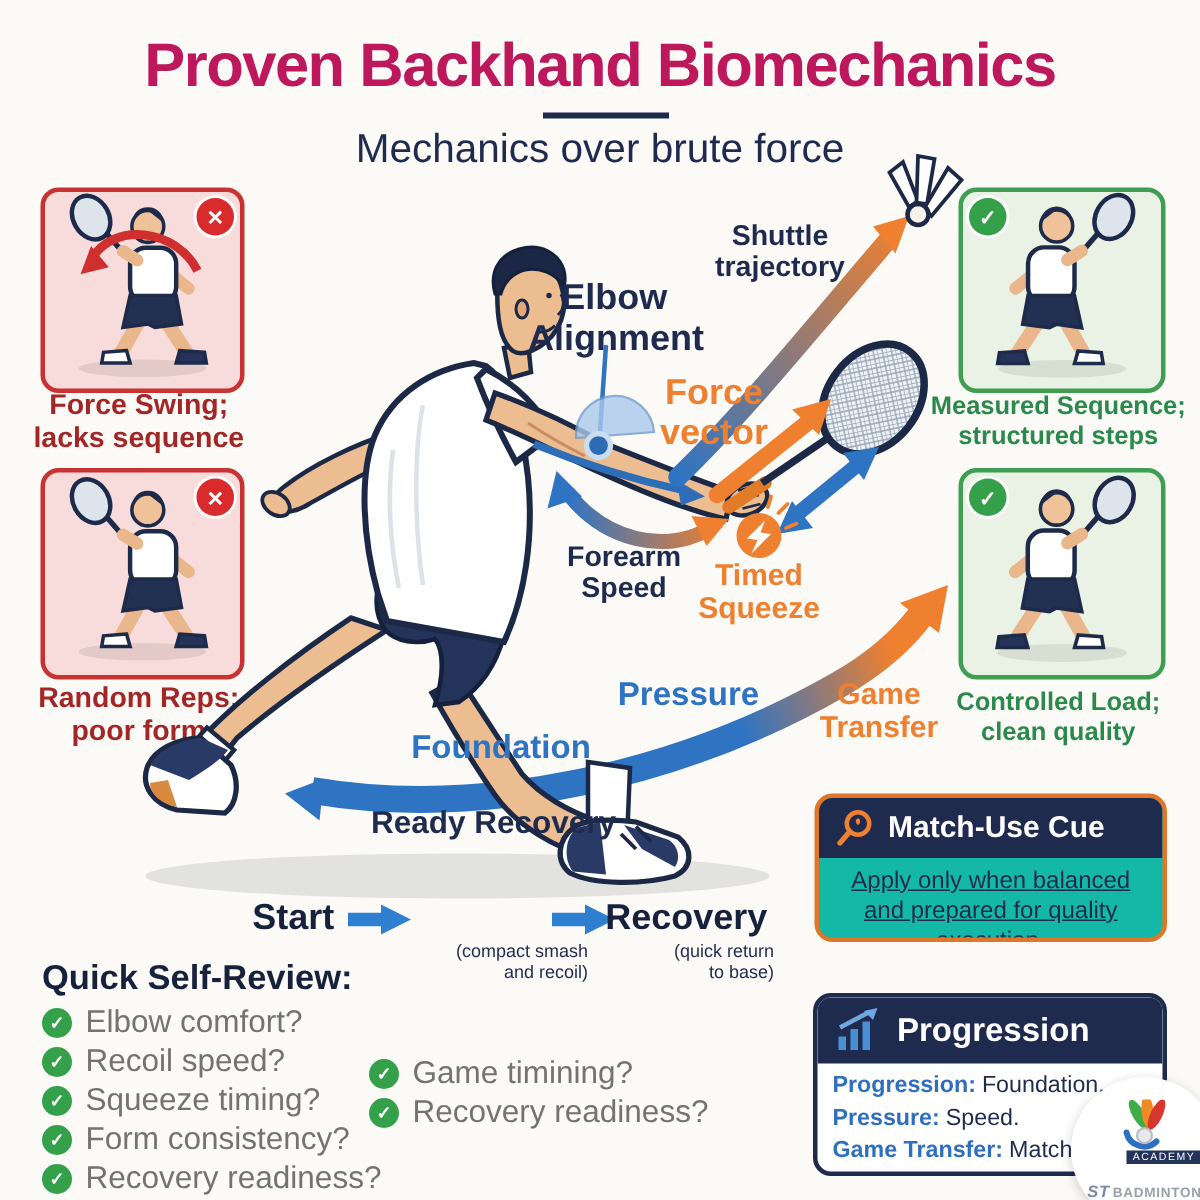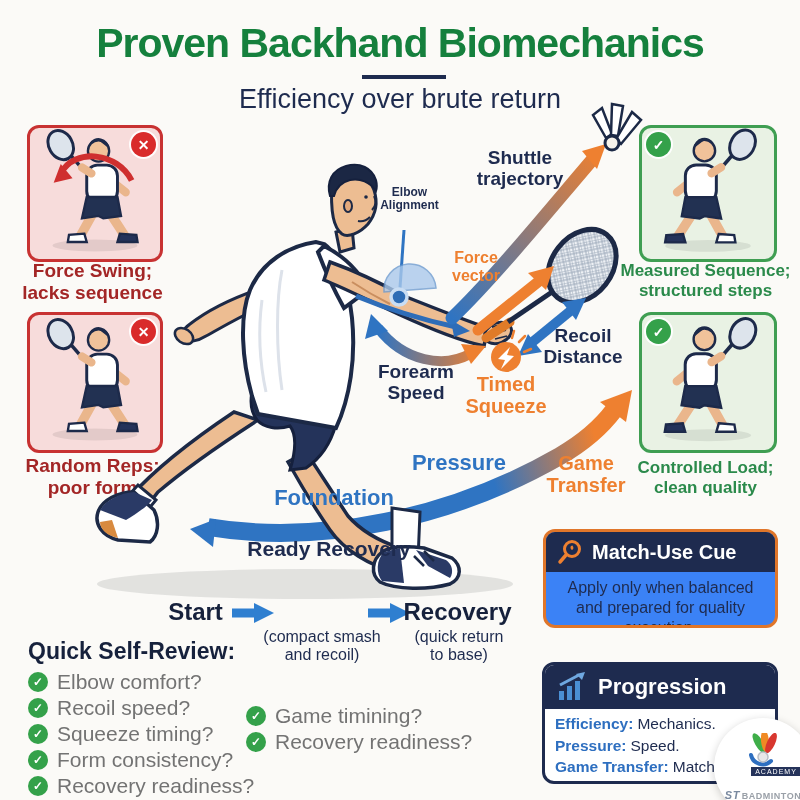--- a/index.html
+++ b/index.html
@@ -1,49 +1,49 @@
 <!DOCTYPE html>
 <html><head>
 <meta charset="utf-8">
 <style>
   html,body{margin:0;padding:0;background:#fbfaf7;}
   .stage{position:relative;width:800px;height:800px;overflow:hidden;background:#fbfaf7;
          font-family:"Liberation Sans",sans-serif;color:#1e2b4f;}
   .abs{position:absolute;}
   .title{left:0;right:0;top:20px;text-align:center;font-size:41px;font-weight:bold;
-         letter-spacing:-1px;color:#15803d;}
+         letter-spacing:-1px;color:#be185d;}
   .title-underline{left:362px;top:75px;width:84px;height:4px;background:#1e2b4f;}
   .subtitle{left:0;right:0;top:84px;text-align:center;font-size:27px;color:#1e2b4f;}
   .panel{border-radius:12px;overflow:visible;}
   .panel.bad{background:#f7dcdb;border:3px solid #c83232;}
   .panel.good{background:#e9f2e4;border:3px solid #3f9e52;}
   .panel svg{position:absolute;left:0;top:0;width:100%;height:100%;}
   .badge{position:absolute;width:25px;height:25px;border-radius:50%;display:flex;
          align-items:center;justify-content:center;color:#fff;font-weight:bold;
          font-size:14px;box-shadow:0 0 0 2px rgba(255,255,255,.9);z-index:3;}
   .badge.red{background:#d92b2b;}
   .badge.green{background:#34a14a;}
   .caption{text-align:center;white-space:pre-line;font-weight:bold;line-height:1.16;}
   .caption.red{color:#a32626;font-size:19px;}
   .caption.green{color:#2b8a4b;font-size:17px;}
   .lbl{position:absolute;font-weight:bold;text-align:center;white-space:pre-line;
        line-height:1.12;color:#1e2b4f;z-index:4;}
   .lbl.blue{color:#2f74c2;}
   .lbl.orange{color:#ee8030;}
-  .sub{position:absolute;text-align:center;white-space:pre-line;font-size:16px;
+  .sub{position:absolute;text-align:right;white-space:pre-line;font-size:12px;
        line-height:1.15;color:#1e2b4f;z-index:4;}
   .flow-word{position:absolute;font-size:24px;font-weight:bold;text-align:center;
        color:#16213c;z-index:4;}
   .checklist{position:absolute;z-index:4;}
   .check-title{font-size:23px;font-weight:bold;color:#16213c;margin-bottom:5px;}
   .check-row{display:flex;align-items:center;gap:9px;margin-bottom:3px;height:23px;}
   .check-ic{width:20px;height:20px;border-radius:50%;background:#34a14a;color:#fff;
        display:flex;align-items:center;justify-content:center;font-size:12px;font-weight:bold;flex:0 0 20px;}
   .check-label{font-size:21px;color:#737373;}
-  .cue{border:3px solid #e0762a;border-radius:12px;background:#3b82f6;overflow:hidden;z-index:4;}
+  .cue{border:3px solid #e0762a;border-radius:12px;background:#14b8a6;overflow:hidden;z-index:4;text-decoration:underline;}
   .cue-head{display:flex;align-items:center;gap:8px;background:#1e2b4f;height:40px;padding-left:10px;}
   .cue-title{color:#fff;font-weight:bold;font-size:20px;}
   .cue-body{padding:6px 8px;font-size:16px;line-height:1.25;color:#1e2b4f;text-align:center;}
   .prog{border:3px solid #1e2b4f;border-radius:12px;background:#fff;overflow:hidden;z-index:4;}
   .prog-head{display:flex;align-items:center;gap:9px;background:#1e2b4f;height:44px;padding-left:10px;}
   .prog-title{color:#fff;font-weight:bold;font-size:22px;}
   .prog-body{padding:6px 10px;font-size:15.5px;line-height:1.2;color:#1e2b4f;}
   .prog-body p{margin:0 0 3px 0;}
   .plabel{color:#2e6fc0;font-weight:bold;margin-right:4px;}
   .logo{border-radius:50%;background:#fff;box-shadow:0 2px 8px rgba(0,0,0,.18);z-index:6;
@@ -52,21 +52,21 @@
   .logo-bottom{color:#9aa0a8;font-weight:bold;font-size:9px;letter-spacing:.5px;margin-top:13px;}
   .logo-st{color:#7a8aa0;font-style:italic;font-size:11px;margin-right:2px;}
 </style>
 </head>
 <body>
 
 <div class="stage">
 
   <div class="abs title">Proven Backhand Biomechanics</div>
   <div class="abs title-underline"></div>
-  <div class="abs subtitle">Efficiency over brute return</div>
+  <div class="abs subtitle">Mechanics over brute force</div>
 
   <svg class="abs" width="800" height="800" viewBox="0 0 800 800" style="left:0;top:0;z-index:2;pointer-events:none;">
     <defs>
       <pattern id="strings" width="6" height="6" patternUnits="userSpaceOnUse" patternTransform="rotate(40)">
         <path d="M0 0H6M0 3H6" stroke="#9aa7b8" stroke-width="1"></path>
         <path d="M0 0V6M3 0V6" stroke="#9aa7b8" stroke-width="1"></path>
       </pattern>
       <linearGradient id="gradTraj" gradientUnits="userSpaceOnUse" x1="452" y1="318" x2="600" y2="150">
         <stop offset="0" stop-color="#2f74c2"></stop>
           <stop offset="1" stop-color="#ee8030"></stop>
@@ -243,32 +243,30 @@
 
   <div class="abs panel good" style="left:639px;top:312px;width:132px;height:135px;">
     <svg viewBox="0 0 110 110">
         <use href="#mp"></use>
       </svg>
     <div class="badge green" style="left:4px;top:4px;">✓</div>
   </div>
   <div class="abs caption green" style="left:613px;top:458px;width:185px;">Controlled Load;
 clean quality</div>
 
-  <div class="lbl" style="left:352px;top:186px;width:115px;font-size:12px;">Elbow
+  <div class="lbl" style="left:352px;top:186px;width:115px;font-size:24px;">Elbow
 Alignment</div>
   <div class="lbl" style="left:450px;top:147px;width:140px;font-size:19px;">Shuttle
 trajectory</div>
-  <div class="lbl orange" style="left:430px;top:249px;width:92px;font-size:16px;">Force
+  <div class="lbl orange" style="left:430px;top:249px;width:92px;font-size:24px;">Force
 vector</div>
   <div class="lbl orange" style="left:452px;top:373px;width:108px;font-size:20px;">Timed
 Squeeze</div>
   <div class="lbl" style="left:360px;top:361px;width:112px;font-size:19px;">Forearm
 Speed</div>
-  <div class="lbl" style="left:527px;top:325px;width:112px;font-size:19px;">Recoil
-Distance</div>
   <div class="lbl blue" style="left:400px;top:451px;width:118px;font-size:22px;">Pressure</div>
   <div class="lbl blue" style="left:264px;top:486px;width:140px;font-size:22px;">Foundation</div>
   <div class="lbl" style="left:234px;top:537px;width:190px;font-size:21px;">Ready Recovery</div>
   <div class="lbl orange" style="left:538px;top:452px;width:96px;font-size:20px;">Game
 Transfer</div>
 
   <div class="flow-word" style="left:148px;top:598px;width:95px;">Start</div>
   <div class="flow-word" style="left:400px;top:598px;width:115px;">Recovery</div>
   <div class="sub" style="left:252px;top:628px;width:140px;">(compact smash
 and recoil)</div>
@@ -326,21 +324,21 @@
       <svg width="34" height="32" viewBox="0 0 34 32">
         <rect x="4" y="20" width="5" height="9" fill="#4a8fd4"></rect>
         <rect x="12" y="15" width="5" height="14" fill="#4a8fd4"></rect>
         <rect x="20" y="10" width="5" height="19" fill="#4a8fd4"></rect>
         <path d="M5 14 L24 4" stroke="#6fa8e0" stroke-width="3" fill="none"></path>
         <polygon points="30,1 21,3 27,9" fill="#6fa8e0"></polygon>
       </svg>
       <span class="prog-title">Progression</span>
     </div>
     <div class="prog-body">
-      <p><span class="plabel">Efficiency:</span><span>Mechanics.</span></p>
+      <p><span class="plabel">Progression:</span><span>Foundation.</span></p>
       <p><span class="plabel">Pressure:</span><span>Speed.</span></p>
       <p><span class="plabel">Game Transfer:</span><span>Match appli</span></p>
     </div>
   </div>
 
   <div class="abs logo" style="left:714px;top:718px;width:98px;height:98px;">
     <svg width="44" height="34" viewBox="0 0 44 34">
       <ellipse cx="18" cy="10" rx="4" ry="11" fill="#3fae49" transform="rotate(-30 18 10)"></ellipse>
       <ellipse cx="24" cy="8" rx="4" ry="11" fill="#f08a24" transform="rotate(-5 24 8)"></ellipse>
       <ellipse cx="30" cy="10" rx="4" ry="11" fill="#d8372f" transform="rotate(25 30 10)"></ellipse>

